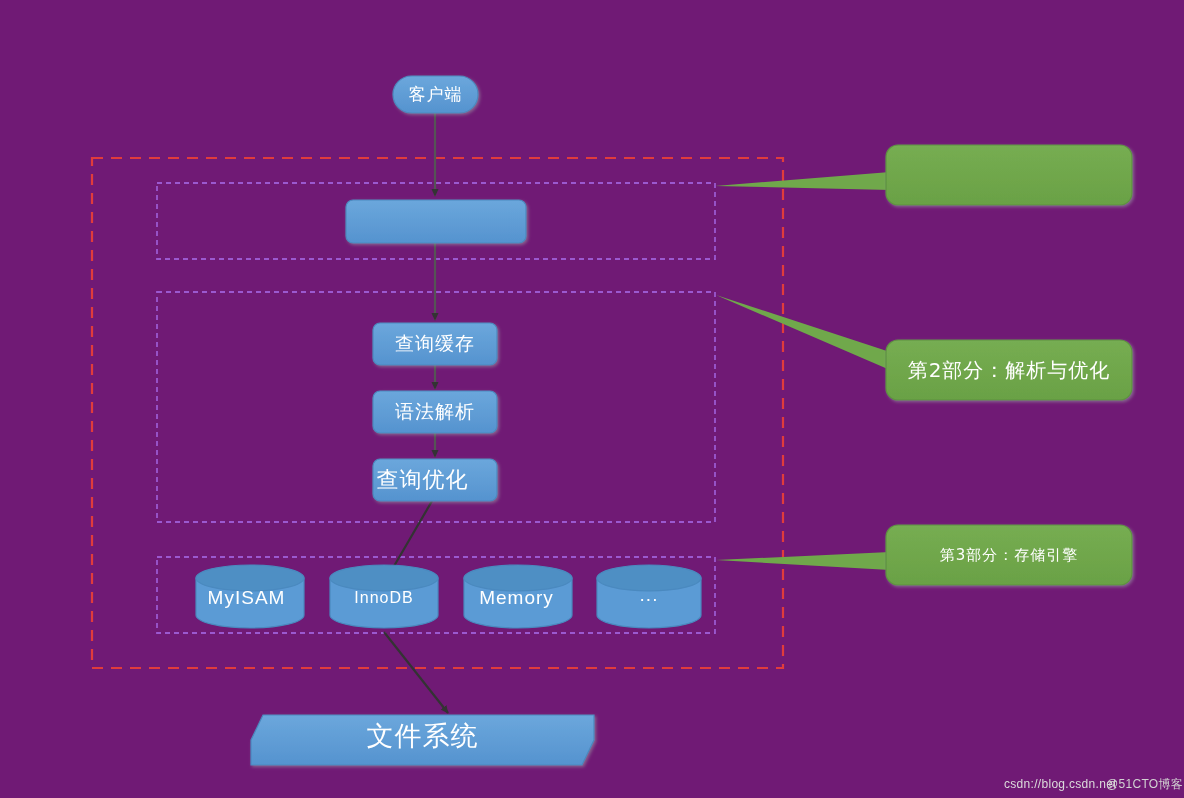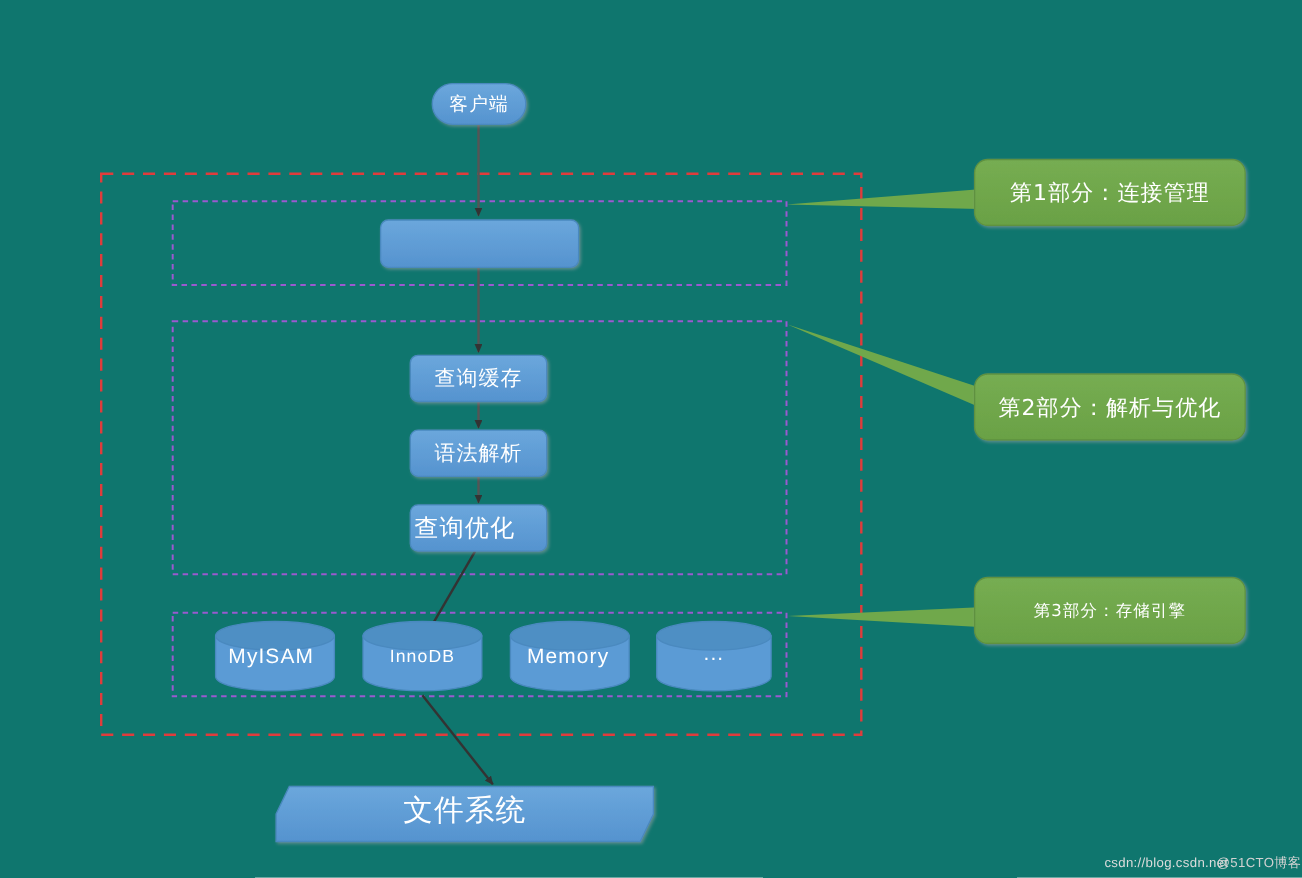--- a/index.html
+++ b/index.html
@@ -7,21 +7,21 @@
     padding: 0;
     background: #ffffff;
   }
   body {
     font-family: "Liberation Sans", "DejaVu Sans", sans-serif;
   }
   #canvas {
     position: relative;
     width: 1184px;
     height: 798px;
-    background: #0f766e;
+    background: #701a75;
     overflow: hidden;
   }
   svg.layer {
     position: absolute;
     left: 0;
     top: 0;
     width: 1184px;
     height: 798px;
   }
   .node-label {
@@ -140,21 +140,20 @@
   <div class="node-label" style="left:196px; top:581px; width:101px; height:34px; font-size:19px;">MyISAM</div>
 
   <div class="node-label" style="left:330px; top:581px; width:108px; height:34px; font-size:16px;">InnoDB</div>
 
   <div class="node-label" style="left:464px; top:581px; width:105px; height:34px; font-size:19px;">Memory</div>
 
   <div class="node-label" style="left:597px; top:578px; width:104px; height:34px; font-size:19px;">...</div>
 
   <div class="node-label cn" style="left:251px; top:715px; width:343px; height:42px; font-size:27px;text-align:right;">文件系统</div>
 
-  <div class="node-label cn" style="left:886px; top:145px; width:246px; height:60px; font-size:20px;">第1部分：连接管理</div>
 
   <div class="node-label cn" style="left:886px; top:340px; width:246px; height:60px; font-size:20px;">第2部分：解析与优化</div>
 
   <div class="node-label cn" style="left:886px; top:525px; width:246px; height:60px; font-size:15px;">第3部分：存储引擎</div>
 
   <div class="watermark" style="left:1004px; top:777px;">csdn://blog.csdn.net</div>
   <div class="watermark cn" style="left:1106px; top:776px; color:#d2d2d2;">@51CTO博客</div>
 
 </div>
 

